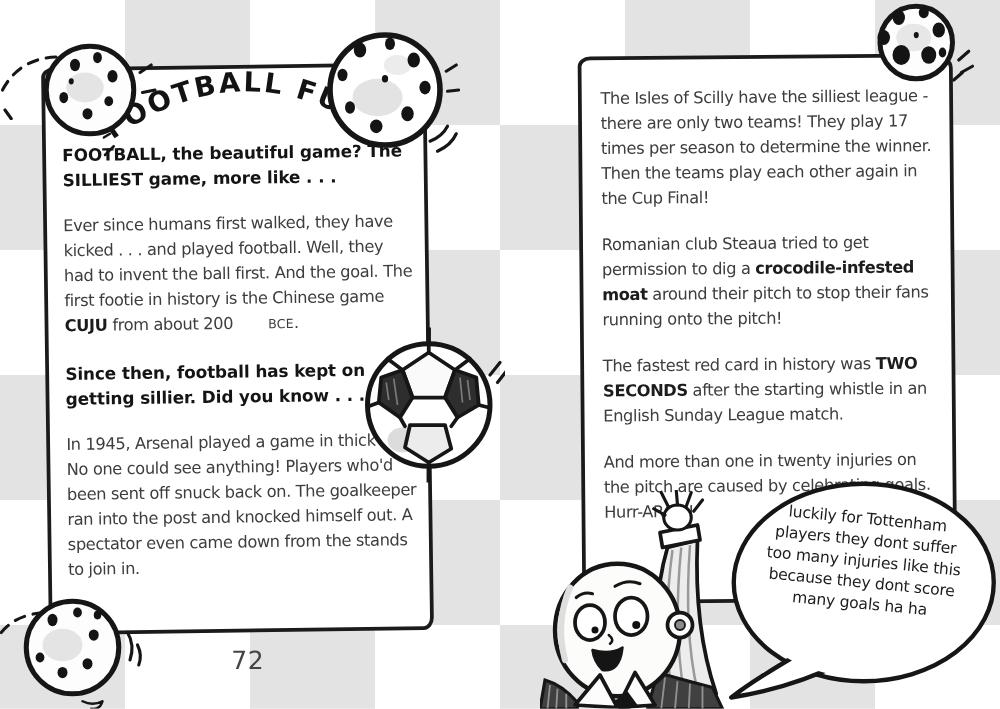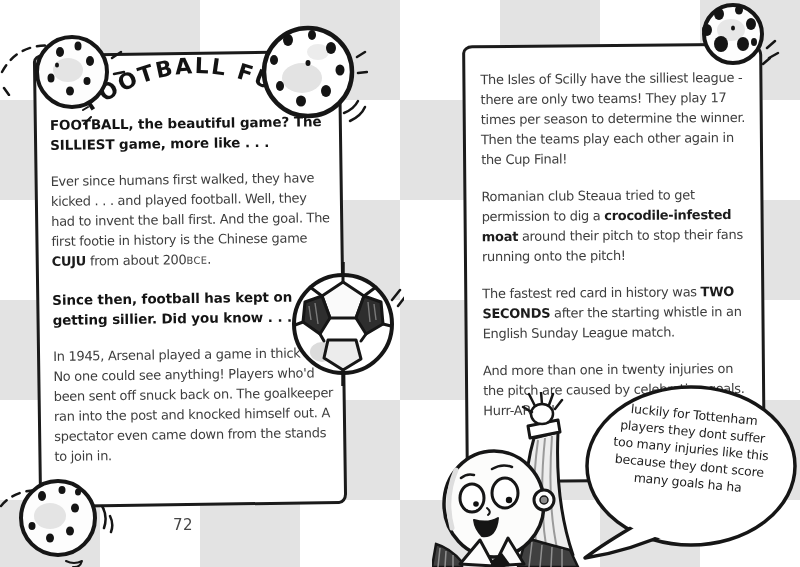--- a/index.html
+++ b/index.html
@@ -17,25 +17,25 @@
     box-sizing:border-box;
   }
   .page-left{left:36px;top:52px;width:308px;height:454px;transform:rotate(-0.8deg);z-index:2;}
   .page-right{left:464px;top:44px;width:300px;height:438px;transform:rotate(-0.5deg);z-index:2;}
   .page-body{position:absolute;left:13px;right:6px;color:#3d3d3d;font-size:13px;line-height:20px;letter-spacing:-0.3px;}
   .page-left .page-body{top:58px;}
   .page-right .page-body{top:22px;left:15px;right:8px;}
   .para{margin:0 0 17px 0;}
   .para-bold{font-weight:bold;color:#141414;font-size:13.5px;letter-spacing:-0.1px;}
   .para .b{font-weight:bold;color:#1c1c1c;}
-  .para .sc{font-size:10px;letter-spacing:0.2px;}
+  .para .sc{font-size:10px;letter-spacing:0.2px;padding-left:28px;}
   .title-svg{position:absolute;left:82px;top:48px;width:214px;height:84px;z-index:4;}
   .title-svg text{font-family:"DejaVu Sans", sans-serif;font-weight:bold;font-size:22px;fill:#131313;letter-spacing:2px;}
-  .page-number{position:absolute;left:158px;top:516px;width:50px;text-align:center;
-    font-size:15px;color:#454545;z-index:1;letter-spacing:0.5px;}
+  .page-number{position:absolute;left:185px;top:516px;width:50px;text-align:left;
+    font-size:20px;color:#454545;z-index:1;letter-spacing:0.5px;}
   .deco{position:absolute;}
   .bubble-text{
     position:absolute;left:604px;top:406px;width:174px;z-index:6;
     transform:rotate(5.5deg);text-align:center;color:#1c1c1c;
     font-size:12.5px;line-height:17px;letter-spacing:-0.2px;
   }
   svg .ink{stroke:#161616;fill:none;stroke-linecap:round;stroke-linejoin:round;}
 </style>
 </head>
 <body>

